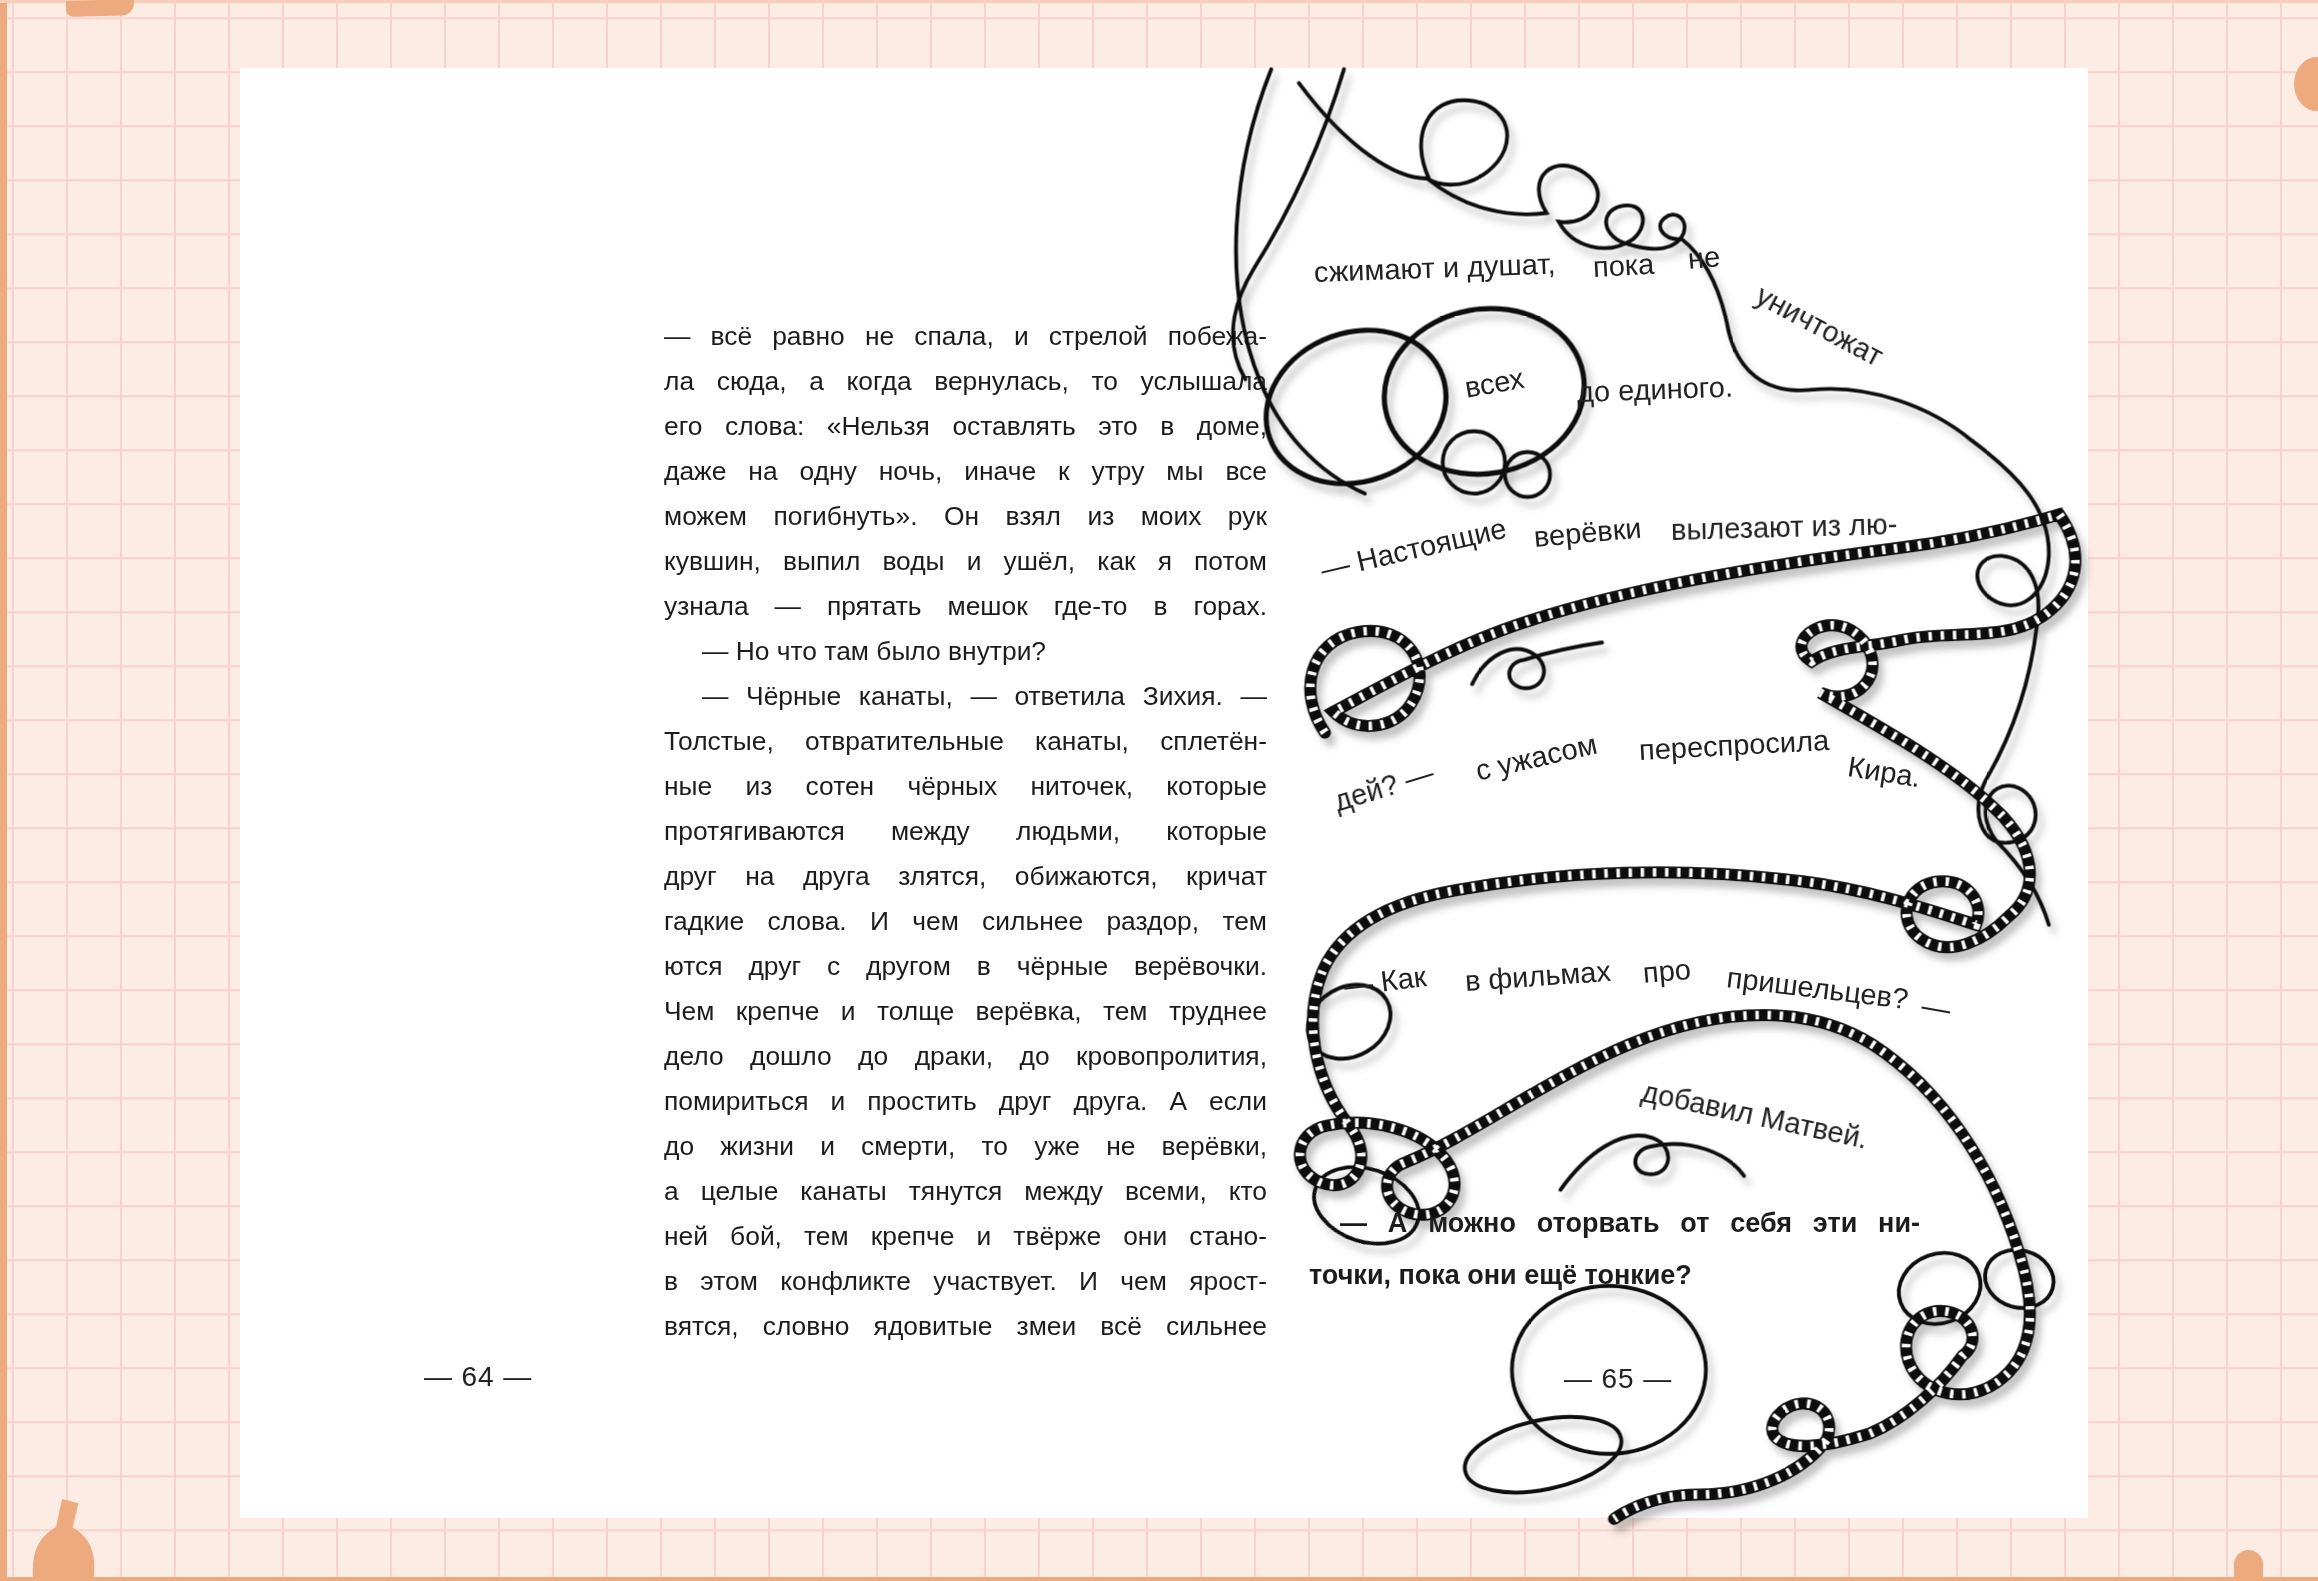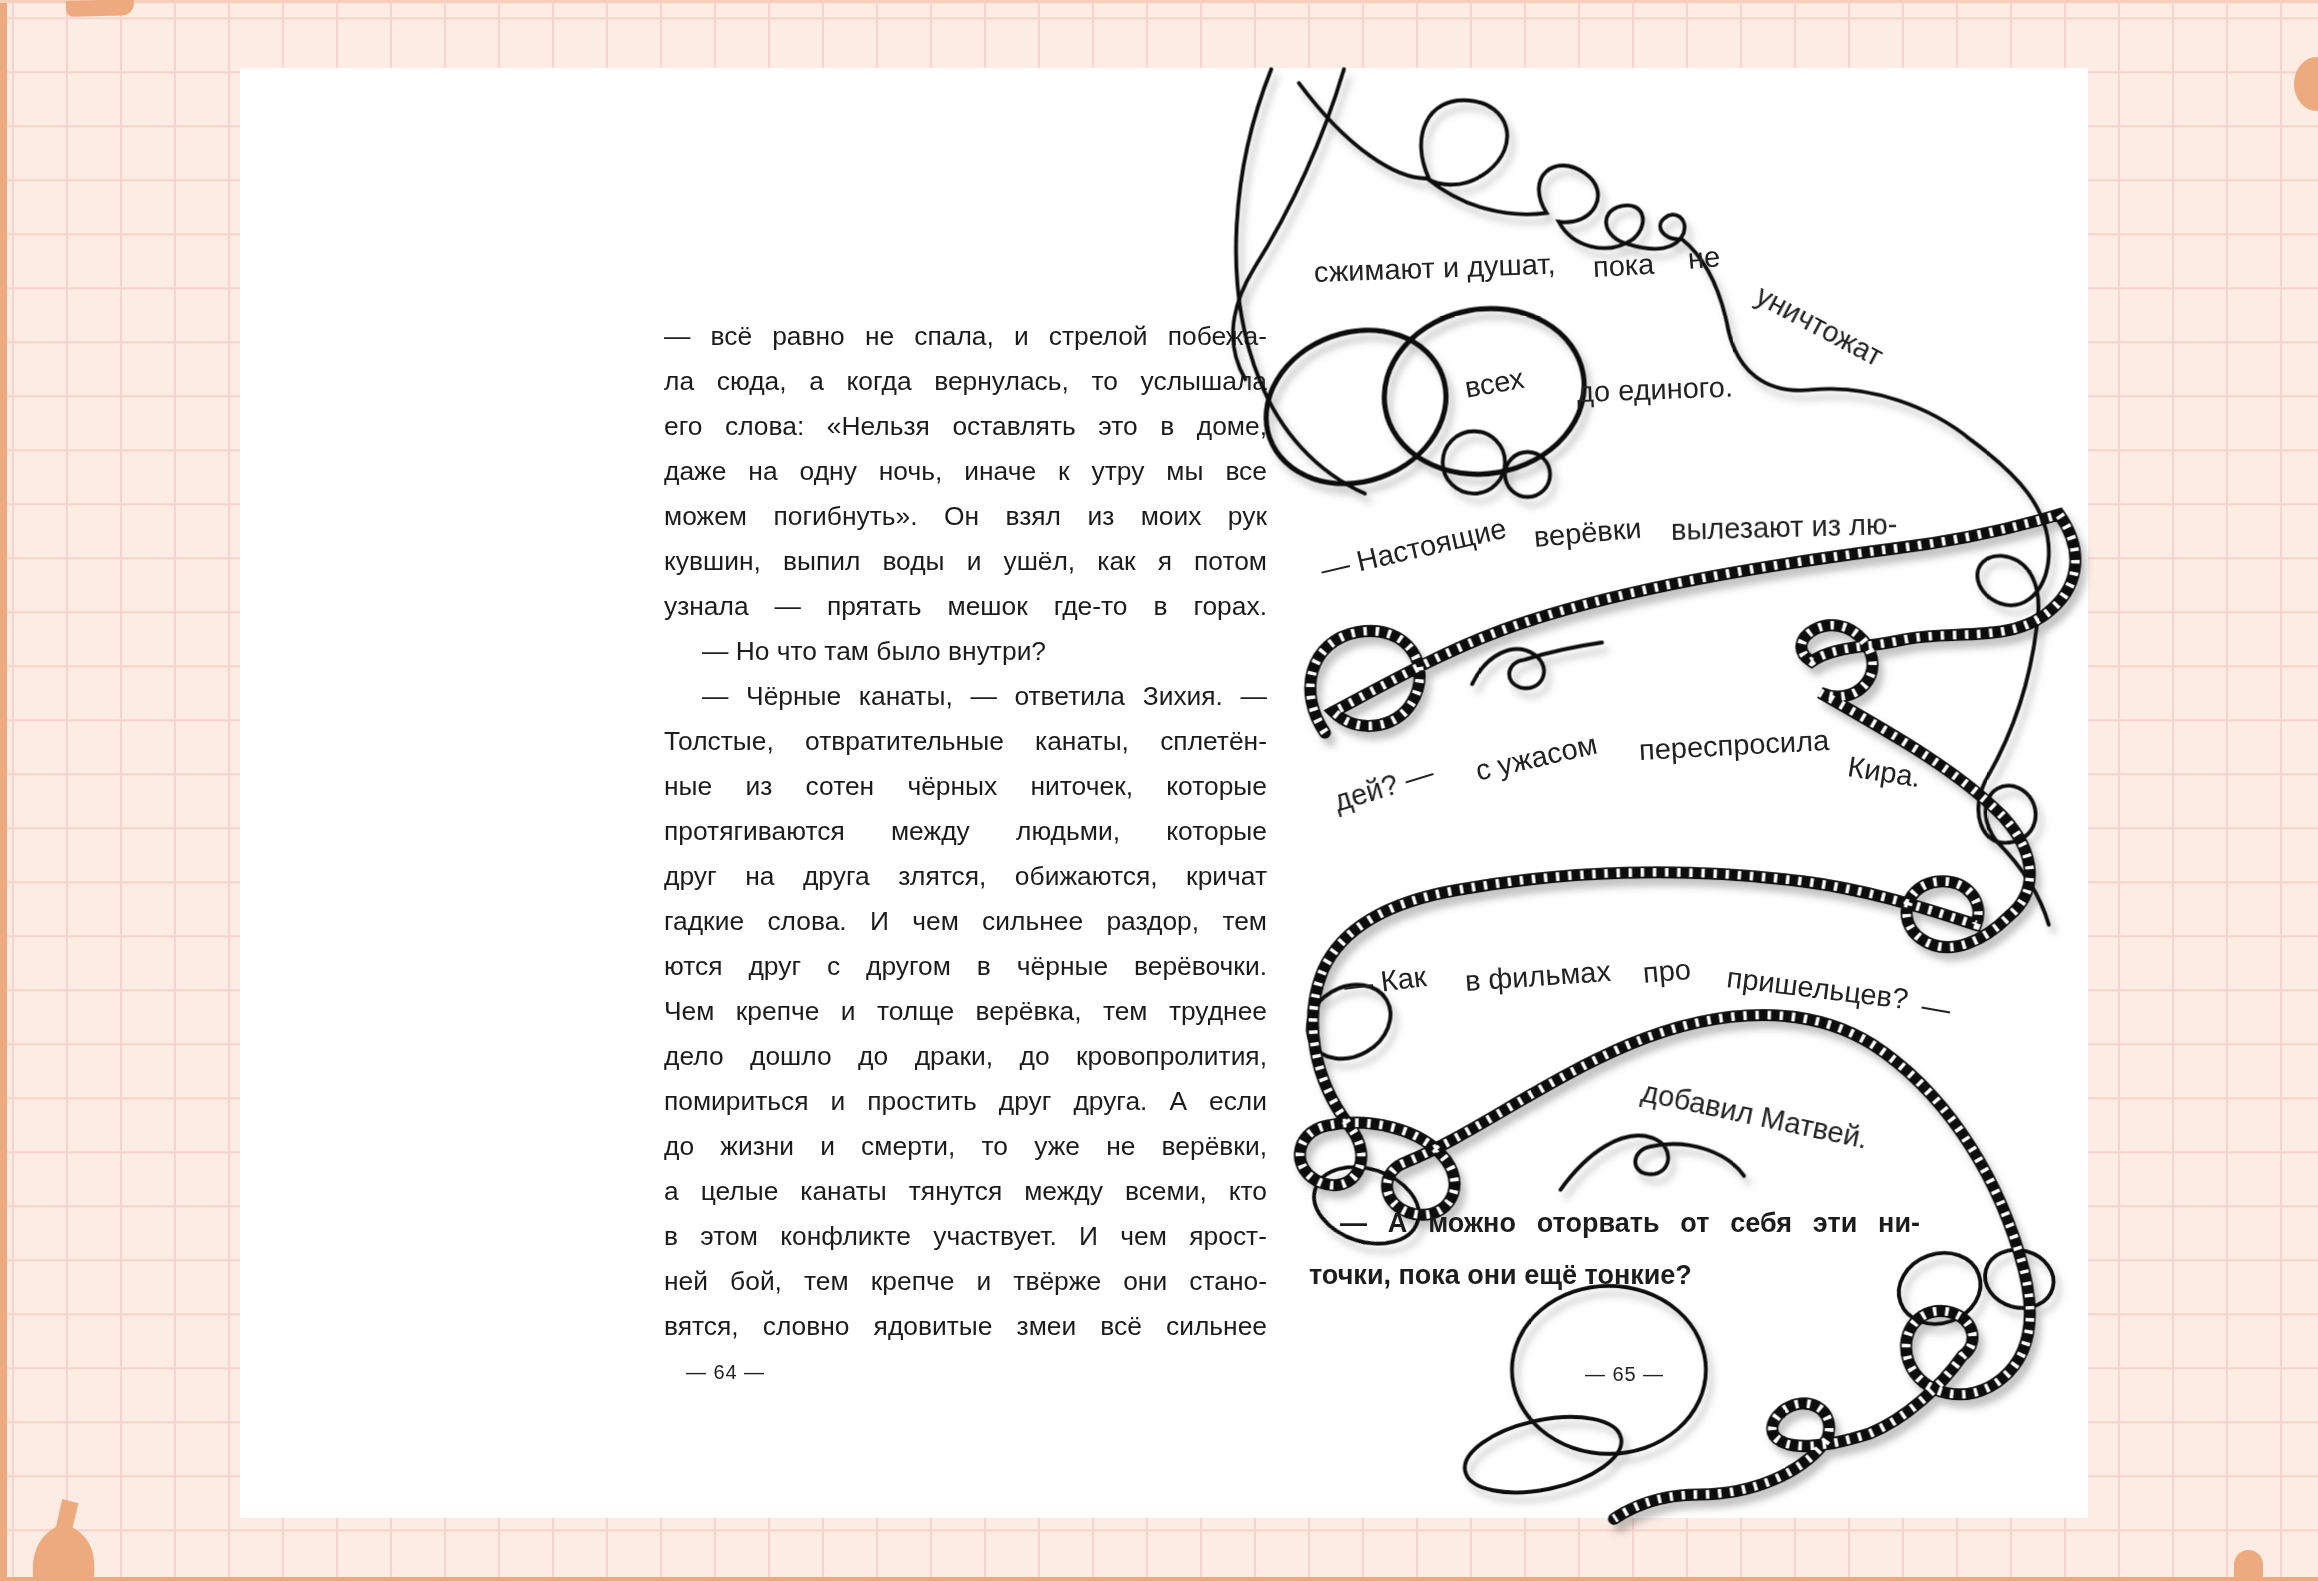--- a/index.html
+++ b/index.html
@@ -38,22 +38,21 @@
   .body-text{
     position:absolute;left:424px;top:246px;width:603px;
     font-size:26.4px;line-height:45px;color:var(--ink);
   }
   .tl{text-align:justify;text-align-last:justify;white-space:nowrap;text-align-last:justify}
   .tl{white-space:normal}
   .tl.ind{padding-left:38px}
   .tl.noj{text-align:center;text-align-last:left}
 
   .pagenum{
-    position:absolute;font-size:20px;letter-spacing:0.9px;color:#222;
-    text-align:center;
+    position:absolute;font-size:28px;letter-spacing:0.9px;color:#222;
   }
   .pagenum-64{left:424px;top:1361px;width:603px}
   .pagenum-65{left:1564px;top:1363px;width:121px}
 
   
   .fw{
     position:absolute;font-size:29px;white-space:nowrap;color:#222;
     transform-origin:left center;
   }
   .rp-block{
@@ -99,22 +98,22 @@
     <div class="tl">ные из сотен чёрных ниточек, которые</div>
     <div class="tl">протягиваются между людьми, которые</div>
     <div class="tl">друг на друга злятся, обижаются, кричат</div>
     <div class="tl">гадкие слова. И чем сильнее раздор, тем</div>
     <div class="tl">ются друг с другом в чёрные верёвочки.</div>
     <div class="tl">Чем крепче и толще верёвка, тем труднее</div>
     <div class="tl">дело дошло до драки, до кровопролития,</div>
     <div class="tl">помириться и простить друг друга. А если</div>
     <div class="tl">до жизни и смерти, то уже не верёвки,</div>
     <div class="tl">а целые канаты тянутся между всеми, кто</div>
+    <div class="tl">ней бой, тем крепче и твёрже они стано-</div>
     <div class="tl">в этом конфликте участвует. И чем ярост-</div>
-    <div class="tl">ней бой, тем крепче и твёрже они стано-</div>
     <div class="tl">вятся, словно ядовитые змеи всё сильнее</div>
   </div>
 </div>
 
 <svg class="rope" width="2319" height="1582" viewBox="0 0 2678 1827">
   <defs>
     <filter id="ropeShadow" x="-5%" y="-5%" width="115%" height="115%">
       <feDropShadow dx="6" dy="9" stdDeviation="4" flood-color="#555555" flood-opacity="0.35"></feDropShadow>
     </filter>
     <path id="bigrope" d="M 1530 846 C 1498 800 1512 740 1568 730 C 1626 720 1656 770 1630 812 C 1612 842 1566 848 1540 822 C 1600 790 1664 754 1734 728 C 1864 680 2044 652 2184 634 C 2266 624 2332 608 2378 594 C 2410 640 2398 682 2364 708 C 2318 744 2252 726 2192 740 C 2156 748 2118 746 2092 764 C 2054 740 2118 698 2152 740 C 2182 778 2142 818 2102 800 C 2182 846 2262 890 2314 944 C 2352 986 2354 1030 2320 1058 C 2294 1084 2252 1108 2218 1084 C 2188 1062 2202 1020 2240 1018 C 2272 1016 2292 1042 2282 1068 C 2232 1052 2162 1028 2082 1018 C 1942 1000 1802 1006 1682 1028 C 1602 1042 1550 1072 1528 1120 C 1504 1178 1518 1248 1558 1300 C 1590 1340 1562 1380 1526 1366 C 1490 1352 1494 1308 1532 1300 C 1578 1290 1642 1302 1670 1340 C 1696 1376 1666 1414 1626 1400 C 1594 1388 1594 1352 1624 1342 C 1702 1310 1782 1248 1882 1206 C 1992 1160 2092 1162 2162 1206 C 2242 1258 2302 1348 2332 1448 C 2354 1518 2346 1564 2312 1592 C 2274 1624 2218 1612 2204 1572 C 2192 1536 2220 1506 2254 1516 C 2280 1524 2286 1552 2266 1566 C 2242 1600 2202 1638 2158 1656 C 2050 1690 2030 1654 2058 1630 C 2086 1608 2122 1628 2110 1662 C 2082 1702 2022 1726 1962 1726 C 1912 1726 1882 1742 1864 1754"></path>

